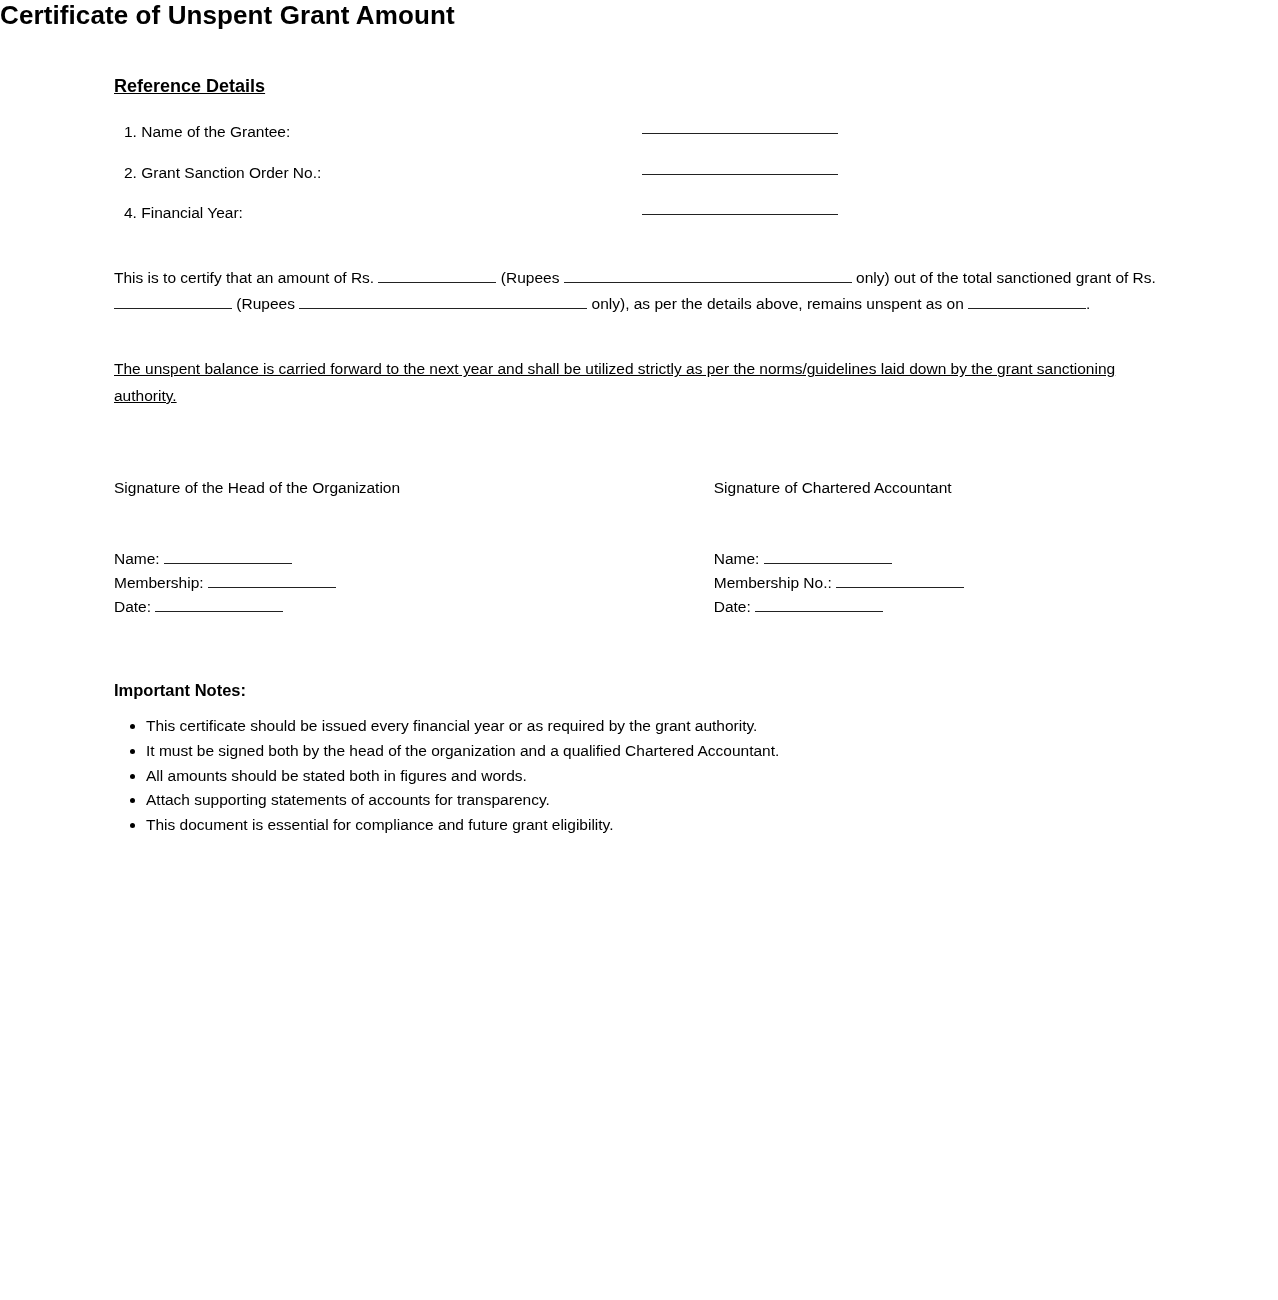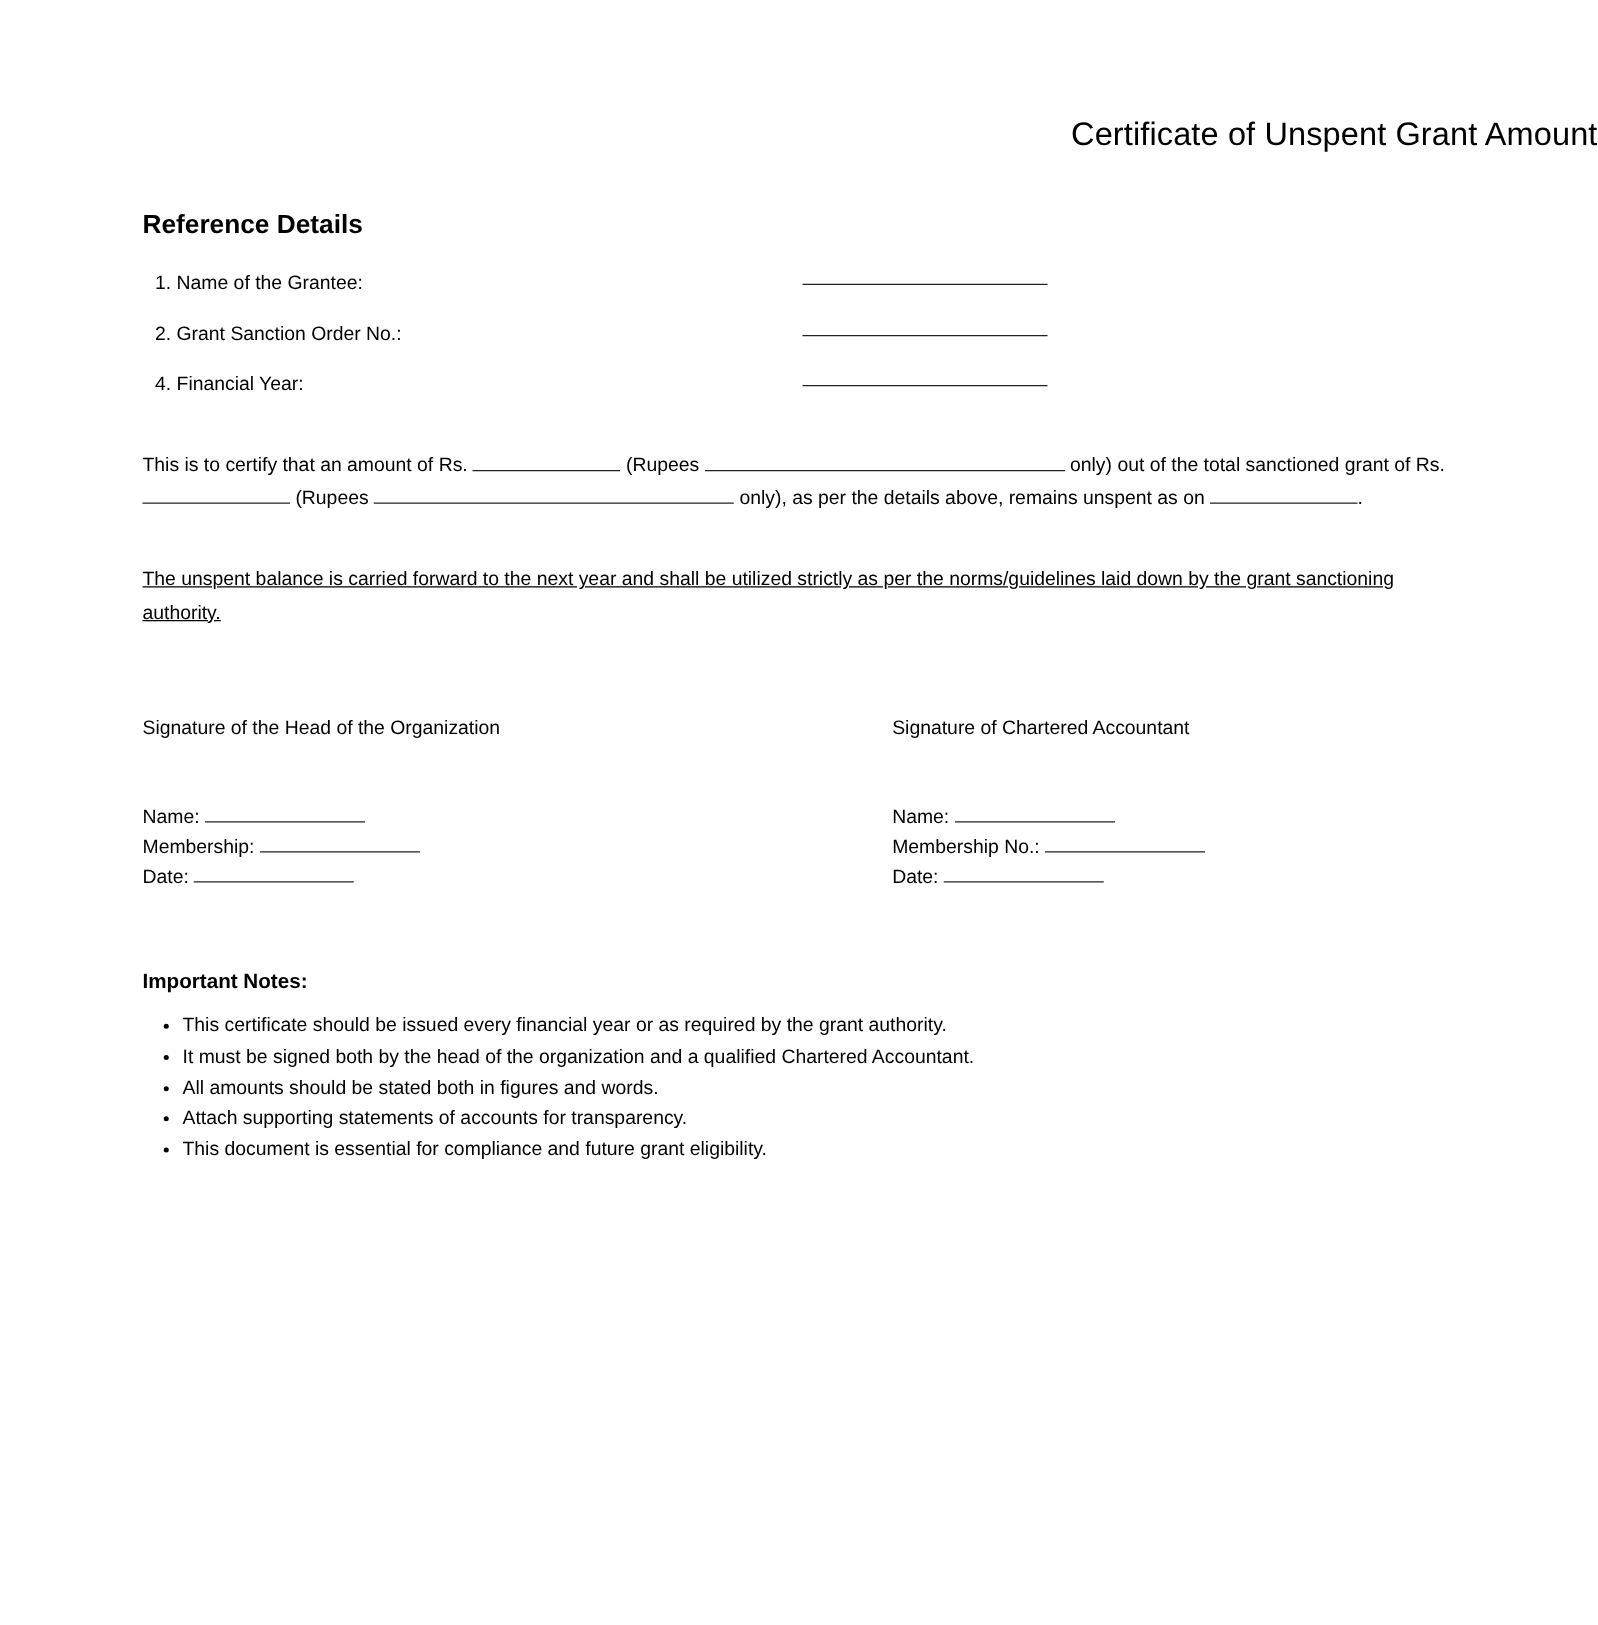--- a/index.html
+++ b/index.html
@@ -15,37 +15,37 @@
     -webkit-font-smoothing: antialiased;
   }
   .page {
     position: relative;
     width: 1278px;
     min-height: 1300px;
     box-sizing: border-box;
     padding: 0;
   }
   .doc-title {
-    text-align: right;
+    text-align: left;
     font-size: 26px;
-    font-weight: normal;
+    font-weight: bold;
     margin: 0;
-    padding-top: 92px;
     letter-spacing: 0.1px;
   }
   .content {
     padding-left: 114px;
     padding-right: 118px;
     box-sizing: border-box;
   }
   .section-heading {
-    font-size: 21px;
+    font-size: 18px;
     font-weight: bold;
     margin-top: 45px;
     margin-bottom: 0;
+    text-decoration: underline;
   }
   .ref-list {
     margin: 0;
     padding: 0;
     list-style: none;
   }
   .ref-row {
     display: flex;
     align-items: baseline;
     margin-top: 22px;

